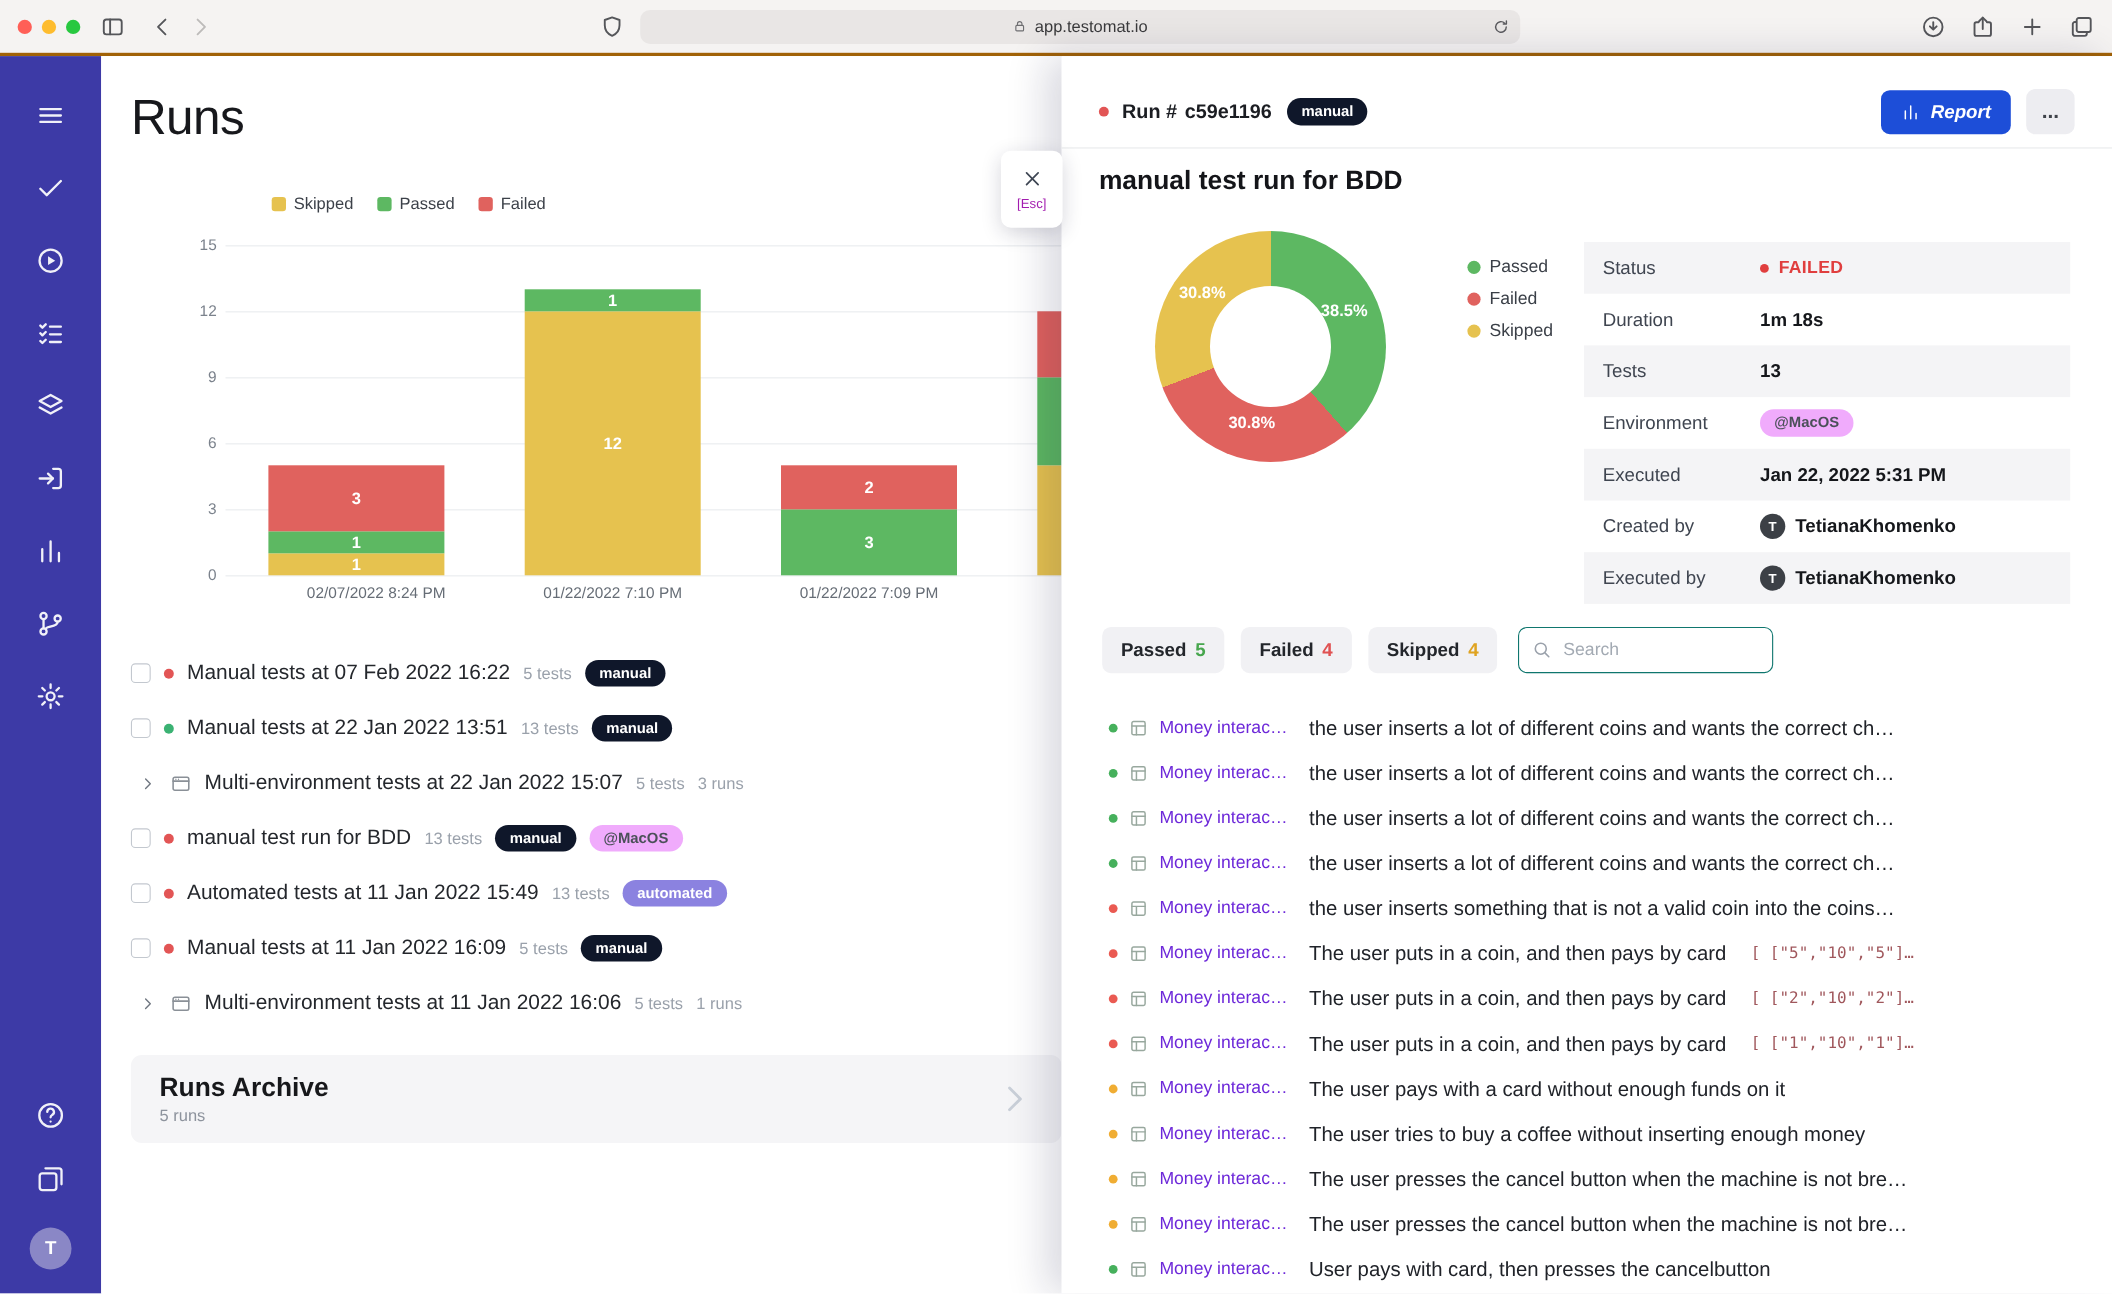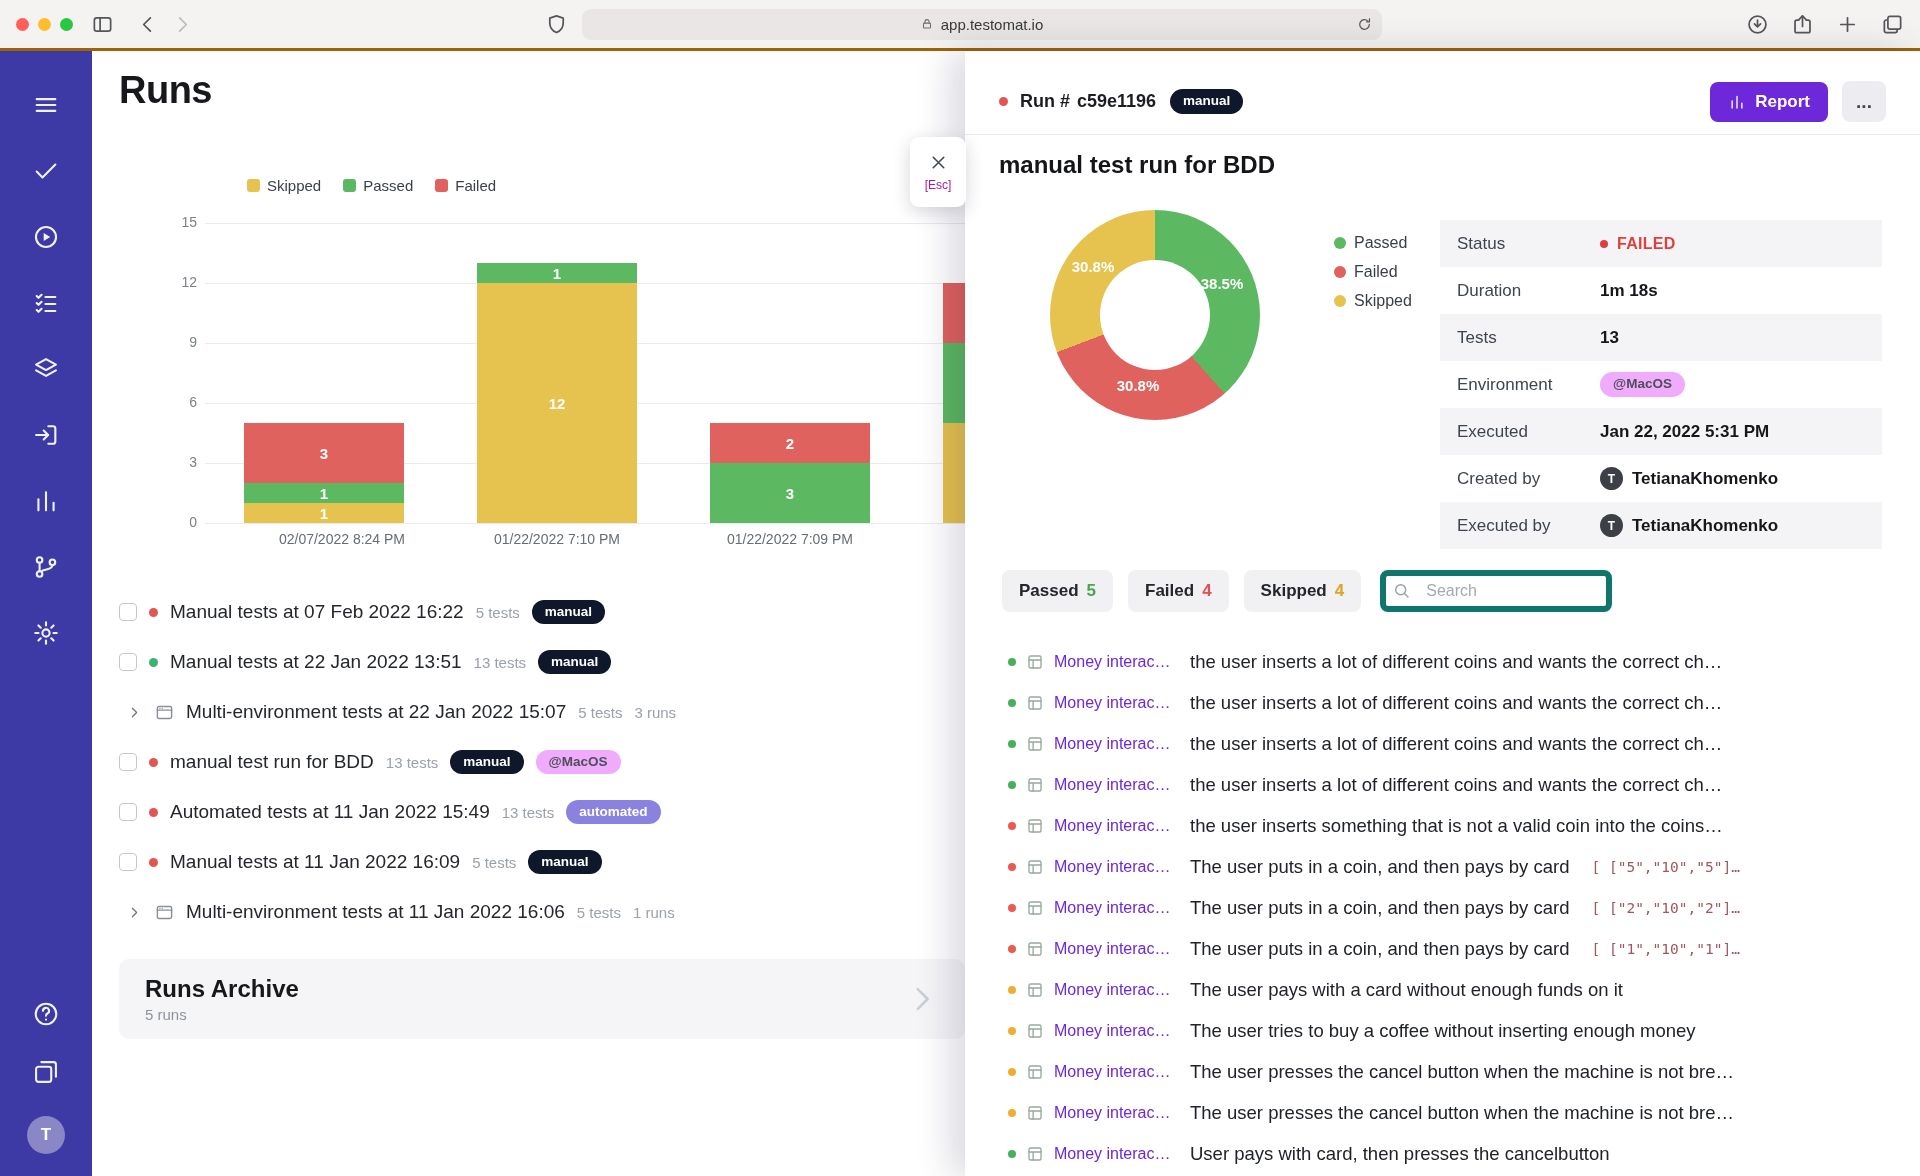--- a/index.html
+++ b/index.html
@@ -29,21 +29,21 @@
   .sidebar { position:absolute; left:0; top:0; bottom:0; width:92px; background:#3d3aa6; }
   .sb-top { display:flex; flex-direction:column; align-items:center; gap:38px; padding-top:40px; }
   .sb-bottom { position:absolute; bottom:22px; left:0; right:0; display:flex; flex-direction:column;
     align-items:center; gap:30px; }
   .sb-item { width:28px; height:28px; color:#fff; opacity:.93; cursor:pointer; }
   .sb-avatar { width:38px; height:38px; border-radius:50%; background:#8a87c6; color:#fff;
     font-size:17px; font-weight:700; display:flex; align-items:center; justify-content:center; cursor:pointer; }
 
   
   .runs-panel { position:absolute; left:92px; top:0; bottom:0; width:873px; background:#fff; overflow:hidden; }
-  .runs-title { position:absolute; top:18px; left:27px; font-size:38px; font-weight:700; color:#17181c; letter-spacing:-.5px; }
+  .runs-title { position:absolute; top:30px; left:27px; font-size:45px; font-weight:400; color:#17181c; letter-spacing:-.5px; }
   .chart-legend { position:absolute; top:126px; left:155px; display:flex; gap:22px; align-items:center; }
   .cl-item { display:flex; align-items:center; gap:7px; font-size:15px; color:#3c4149; }
   .cl-swatch { width:13px; height:13px; border-radius:3px; }
   .plot { position:absolute; left:113px; top:172px; width:760px; height:300px; }
   .gridline { position:absolute; left:0; right:0; height:1px; background:#e9ebee; }
   .ytick { position:absolute; left:41px; width:64px; text-align:right; font-size:14px; color:#7b828c; }
   .bar-col { position:absolute; bottom:0; width:160px; }
   .seg { position:absolute; left:0; width:100%; display:flex; align-items:center; justify-content:center;
     color:#fff; font-size:15px; font-weight:600; }
   .xlabel { position:absolute; top:308px; width:220px; text-align:center; font-size:14px; color:#666d76; }
@@ -69,23 +69,23 @@
 
   
   .detail { position:absolute; left:965px; right:0; top:0; bottom:0; background:#fff;
     box-shadow:-14px 0 34px rgba(20,20,60,.16); }
   .dp-header { position:absolute; top:0; left:0; width:100%; height:84px; display:flex; align-items:center;
     padding:18px 34px 0 34px; border-bottom:1px solid #e8e9ec; }
   .dp-dot { width:9px; height:9px; border-radius:50%; background:#e25555; margin-right:12px; flex:none; }
   .dp-runlabel,.dp-runid { font-size:18px; font-weight:700; color:#1b1d22; }
   .dp-runlabel { margin-right:7px; }
   .dp-badge { margin-left:14px; }
-  .report-btn { margin-left:auto; display:flex; align-items:center; gap:9px; background:#6d28d9; color:#fff;
+  .report-btn { margin-left:auto; display:flex; align-items:center; gap:9px; background:#1d4ed8; color:#fff;
     font-size:17px; font-weight:600; padding:10px 18px; border-radius:8px; border:none; cursor:pointer;
-    font-family:inherit; }
+    font-family:inherit;font-style:italic; }
   .report-icon { width:18px; height:18px; display:inline-flex; }
   .more-btn { margin-left:14px; width:44px; height:41px; background:#ededf1; border:none; border-radius:8px;
     font-size:19px; color:#3f434a; cursor:pointer; display:flex; align-items:center; justify-content:center;
     font-weight:700; font-family:inherit; }
   .dp-title { position:absolute; top:100px; left:34px; font-size:24px; font-weight:700; color:#141519; }
 
   .donut-wrap { position:absolute; left:85px; top:159px; width:210px; height:210px; }
   .donut { width:210px; height:210px; border-radius:50%; }
   .donut-hole { position:absolute; left:50px; top:50px; width:110px; height:110px; background:#fff; border-radius:50%; }
   .donut-label { position:absolute; transform:translate(-50%,-50%); color:#fff; font-size:15px; font-weight:700; }
@@ -102,21 +102,21 @@
   .st-dot { width:8px; height:8px; border-radius:50%; background:#e03e3e; }
   .st-text { color:#e03e3e; font-weight:800; font-size:16px; letter-spacing:.3px; }
   .mini-avatar { width:23px; height:23px; border-radius:50%; background:#3c4046; color:#fff; font-size:12px;
     font-weight:700; display:flex; align-items:center; justify-content:center; }
 
   .filters { position:absolute; left:37px; top:519px; display:flex; gap:15px; align-items:center; }
   .filter-btn { display:flex; align-items:center; gap:8px; background:#f1f1f4; border:none; border-radius:8px;
     padding:11px 17px; font-size:17px; font-weight:600; color:#23262b; cursor:pointer; font-family:inherit; }
   .f-count { font-weight:700; }
   .searchbox { position:relative; width:232px; height:42px; margin-left:4px; }
-  .searchbox input { width:100%; height:100%; border:6px solid #0f766e; border-radius:8px;
+  .searchbox input { width:100%; height:100%; border:1px solid #0f766e; border-radius:8px;
     padding:0 12px 0 40px; font-size:16px; color:#1f2937; outline:none; font-family:inherit; background:#fff; }
   .searchbox input::placeholder { color:#a3aab3; }
   .search-icon { position:absolute; left:12px; top:11px; width:19px; height:19px; color:#9aa1ab; display:inline-flex; }
 
   .tests { position:absolute; top:590px; left:0; right:0; bottom:0; }
   .test-row { height:41px; display:flex; align-items:center; padding-left:43px; gap:10px; cursor:pointer; }
   .t-dot { width:8px; height:8px; border-radius:50%; flex:none; }
   .td-passed{background:#46b05c}.td-failed{background:#ea5a52}.td-skipped{background:#f0ad33}
   .t-icon { width:18px; height:18px; color:#98a89e; flex:none; display:inline-flex; }
   .t-suite { width:118px; flex:none; font-size:16px; color:#6d28d9; white-space:nowrap; overflow:hidden; }

